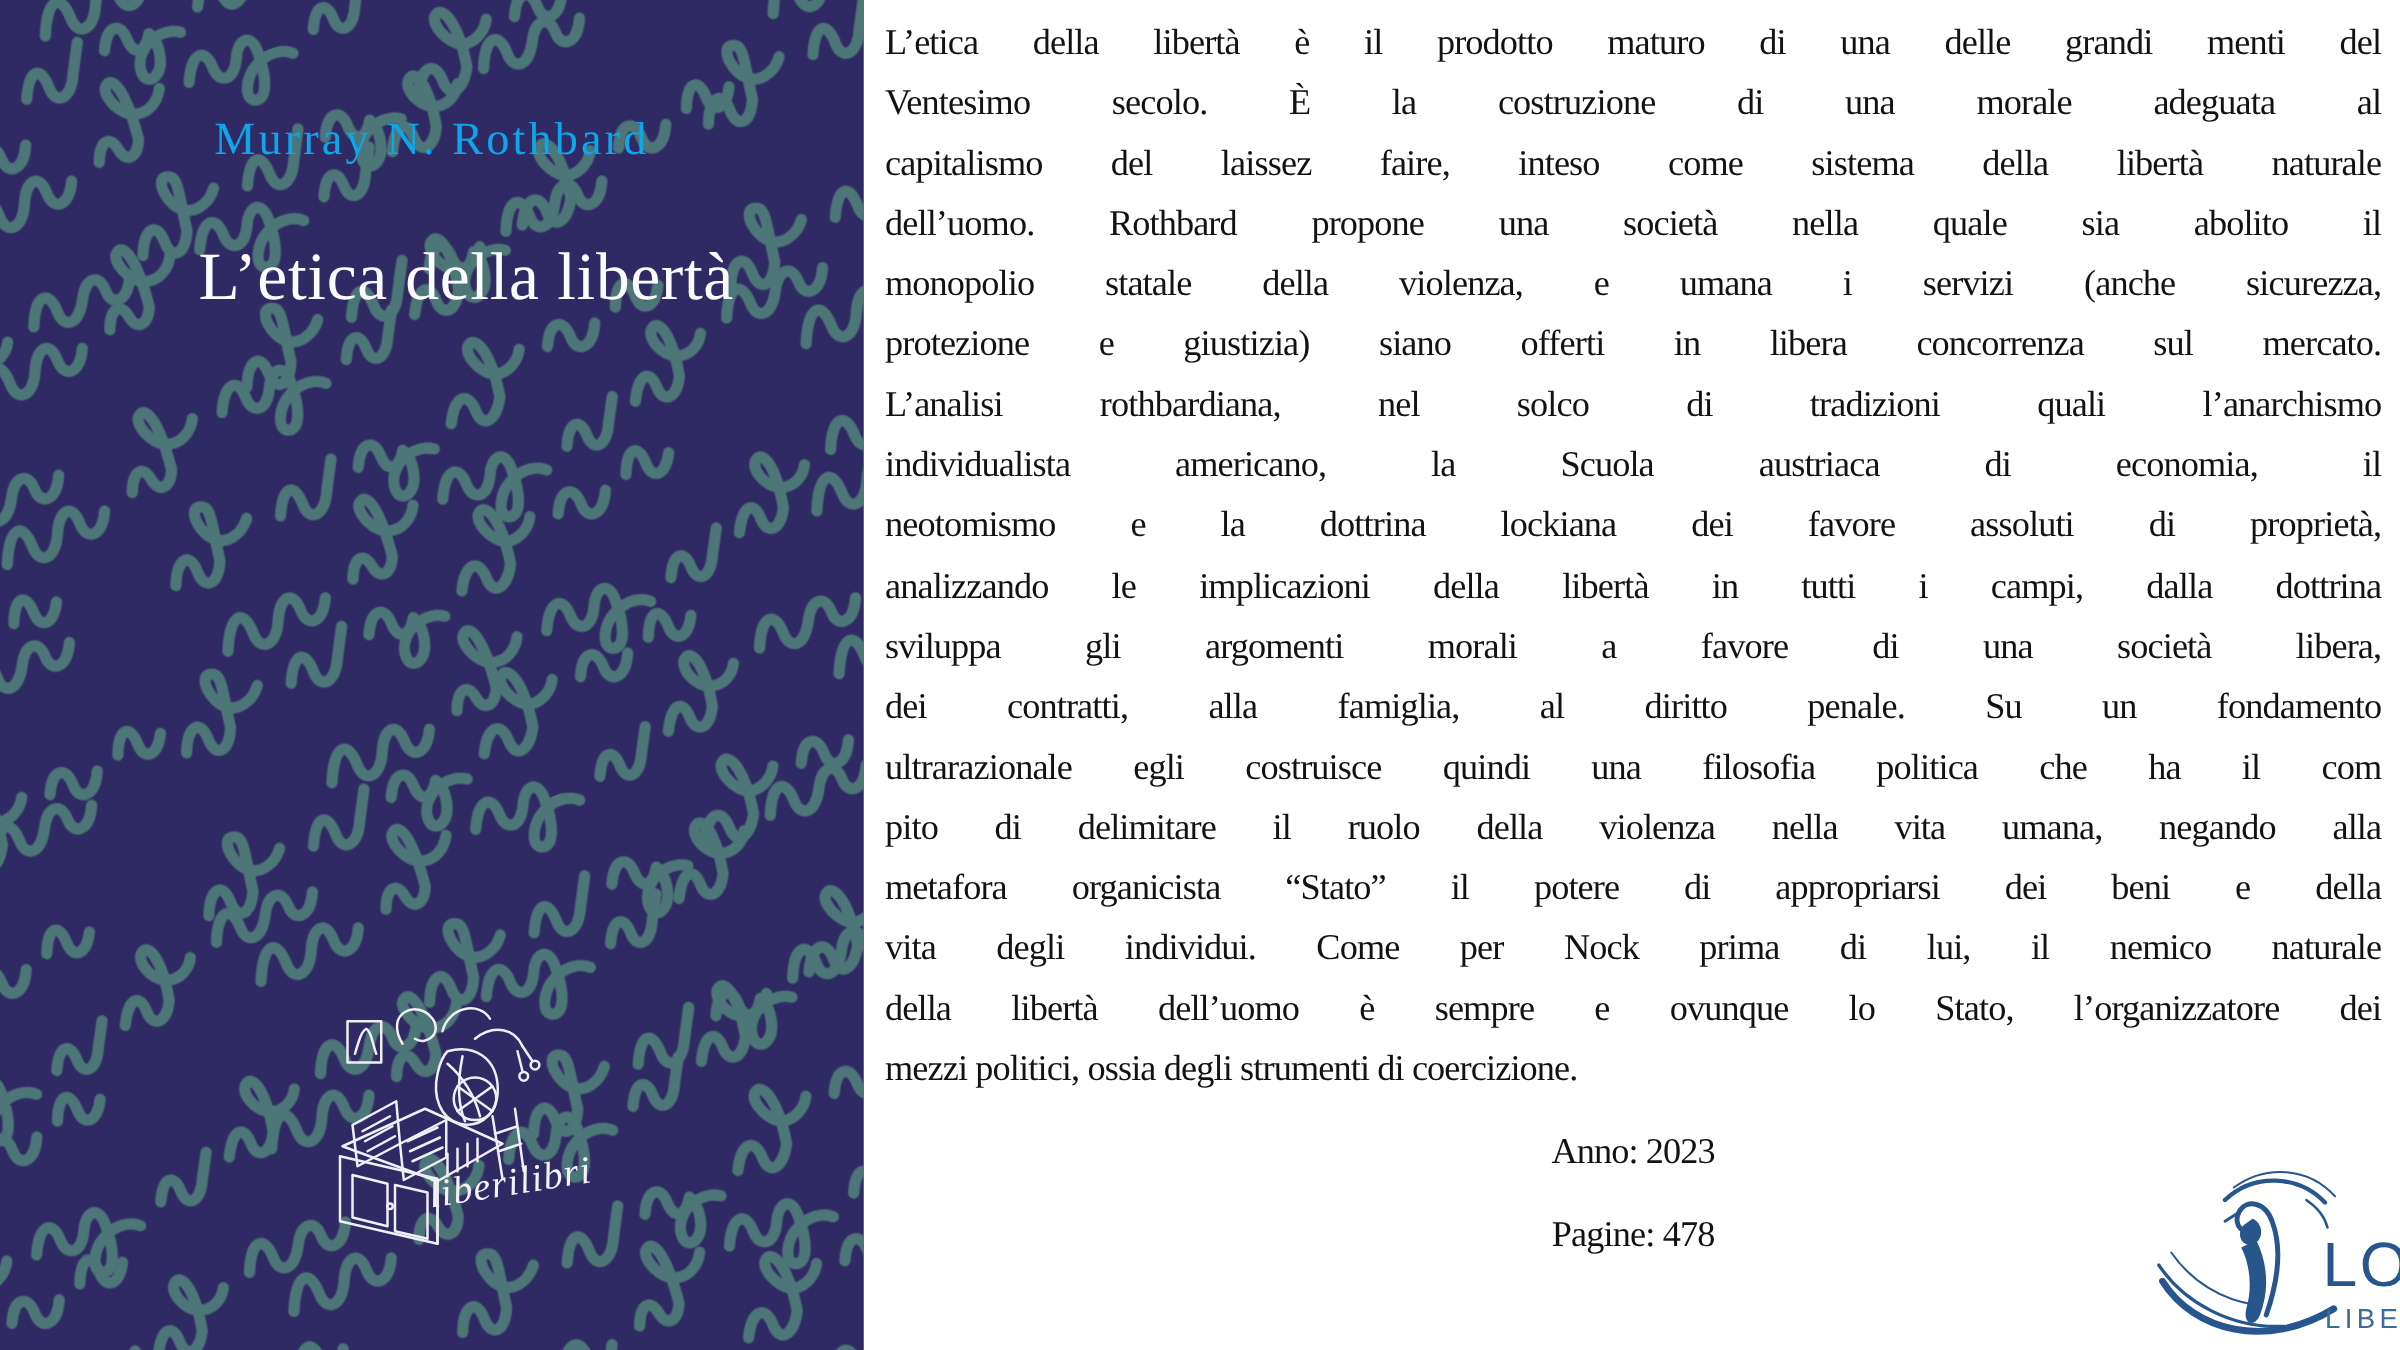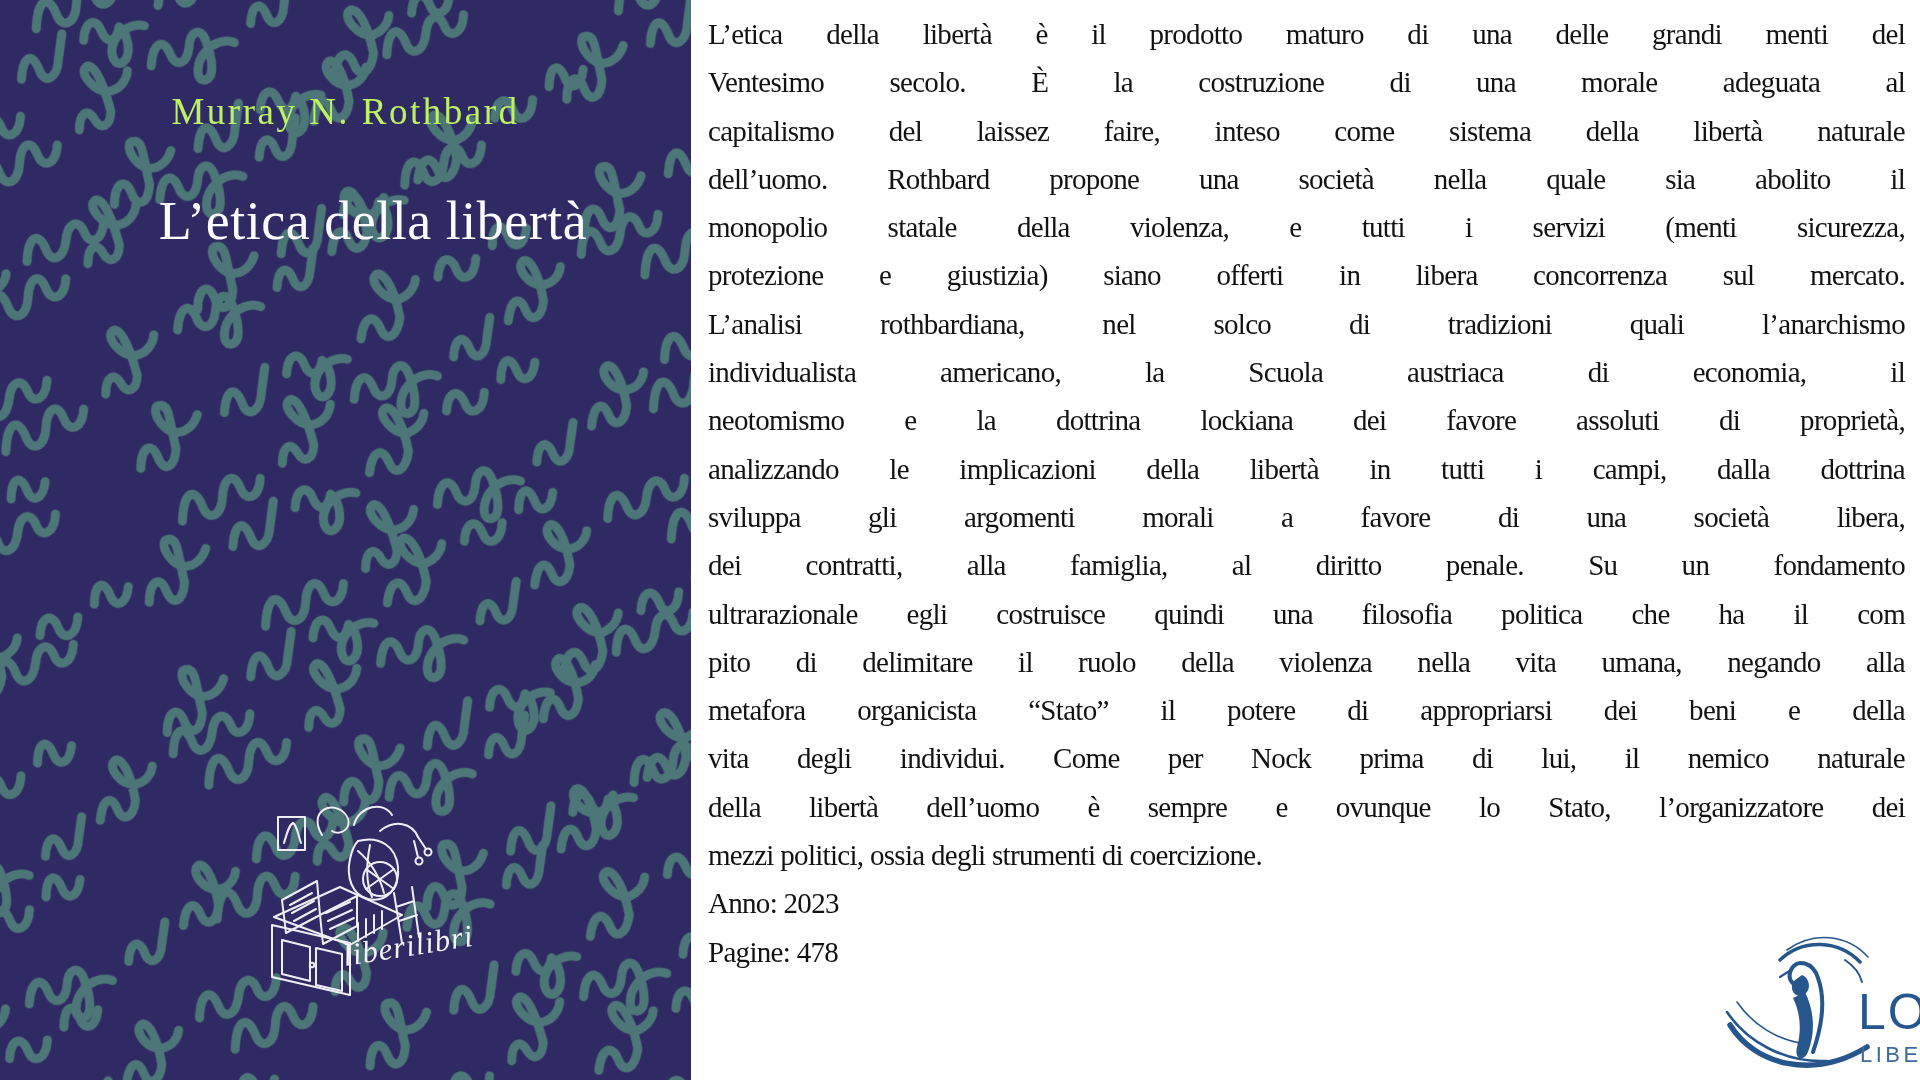--- a/index.html
+++ b/index.html
@@ -9,41 +9,41 @@
     font-family:"Liberation Serif","DejaVu Serif",serif;
   }
   
   .cover{
     position:absolute;left:0;top:0;width:691px;height:1080px;
     background:#302a64;overflow:hidden;
   }
   .cover svg.texture{position:absolute;left:0;top:0;}
   .cover-author{
     position:absolute;left:0;top:90px;width:691px;text-align:center;
-    font-size:37px;letter-spacing:2.5px;color:#bef264;
+    font-size:37px;letter-spacing:2.5px;color:#0ea5e9;
   }
   .cover-title{
     position:absolute;left:0;top:190px;width:746px;text-align:center;
     font-size:54px;letter-spacing:0.5px;color:#fbfafd;
   }
   .publisher-logo{position:absolute;left:262px;top:795px;width:175px;height:210px;}
   .publisher-mark{
     position:absolute;left:346px;top:938px;
     font-size:31px;font-style:italic;color:#f3f2f7;
     transform:rotate(-9deg);transform-origin:left bottom;
     letter-spacing:1px;
   }
   
   .desc{
     position:absolute;left:708px;top:10px;width:1197px;
     font-size:29px;line-height:48.3px;letter-spacing:-0.7px;color:#121212;
   }
   .jline{text-align:justify;text-align-last:justify;}
   .lastline{text-align:left;font-family:Liberation Serif, serif;}
-  .metaline{text-align:left;}
+  .metaline{text-align:center;margin-top:18px;}
   
   .lodi-logo{position:absolute;left:1725px;top:930px;width:270px;height:150px;}
   .lodi-swan{position:absolute;left:0;top:0;}
   .lodi-word{
     position:absolute;left:133px;top:57px;line-height:1;
     font-family:"Liberation Sans","DejaVu Sans",sans-serif;
     font-size:50px;font-weight:400;letter-spacing:2px;color:#26568c;
   }
   .liberale-word{
     position:absolute;left:135px;top:114px;line-height:1;
@@ -142,21 +142,21 @@
     </g>
   </svg>
   <div class="publisher-mark">liberilibri</div>
 </div>
 
 <div class="desc">
   <div class="jline">L’etica della libertà è il prodotto maturo di una delle grandi menti del</div>
   <div class="jline">Ventesimo secolo. È la costruzione di una morale adeguata al</div>
   <div class="jline">capitalismo del laissez faire, inteso come sistema della libertà naturale</div>
   <div class="jline">dell’uomo. Rothbard propone una società nella quale sia abolito il</div>
-  <div class="jline">monopolio statale della violenza, e tutti i servizi (menti sicurezza,</div>
+  <div class="jline">monopolio statale della violenza, e umana i servizi (anche sicurezza,</div>
   <div class="jline">protezione e giustizia) siano offerti in libera concorrenza sul mercato.</div>
   <div class="jline">L’analisi rothbardiana, nel solco di tradizioni quali l’anarchismo</div>
   <div class="jline">individualista americano, la Scuola austriaca di economia, il</div>
   <div class="jline">neotomismo e la dottrina lockiana dei favore assoluti di proprietà,</div>
   <div class="jline">analizzando le implicazioni della libertà in tutti i campi, dalla dottrina</div>
   <div class="jline">sviluppa gli argomenti morali a favore di una società libera,</div>
   <div class="jline">dei contratti, alla famiglia, al diritto penale. Su un fondamento</div>
   <div class="jline">ultrarazionale egli costruisce quindi una filosofia politica che ha il com</div>
   <div class="jline">pito di delimitare il ruolo della violenza nella vita umana, negando alla</div>
   <div class="jline">metafora organicista “Stato” il potere di appropriarsi dei beni e della</div>

